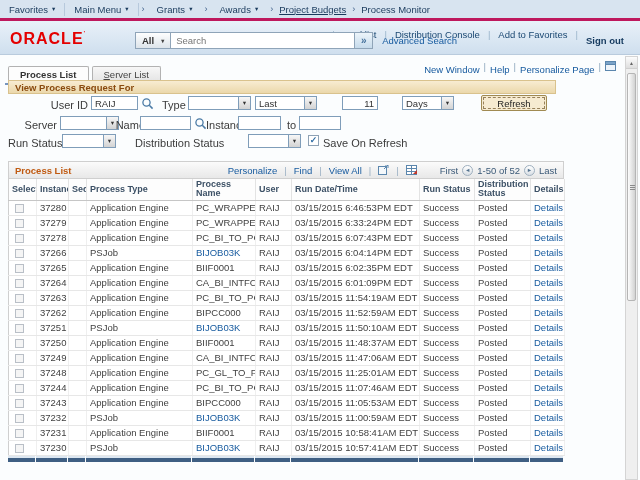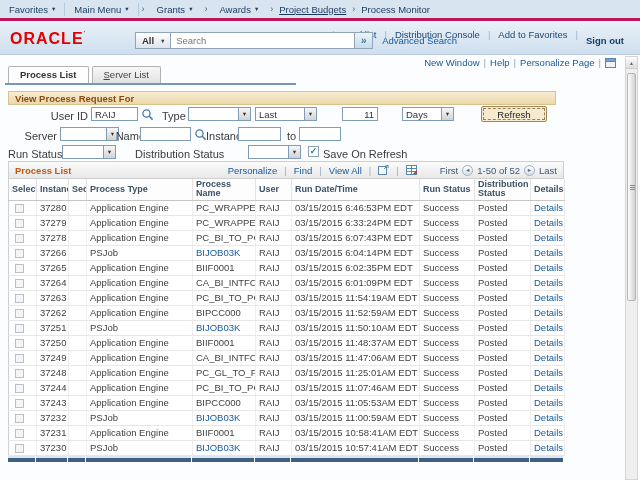--- a/index.html
+++ b/index.html
@@ -38,31 +38,31 @@
     font-size:9.5px; padding:5px 5px; color:#333; font-family:"Liberation Sans",sans-serif; }
   .search-input::placeholder{ color:#777; }
   .go-btn{ height:17px; width:18px; border:1px solid #8fa4b8; border-left:none;
     background:linear-gradient(#ecf4fa,#c7dbeb); color:#46729c; font-weight:bold;
     font-size:10px; display:flex; align-items:center; justify-content:center; cursor:pointer; }
   .advanced{ margin-left:9px; font-size:9.5px; color:#15599e; cursor:pointer; }
   
   .page-links{ position:absolute; top:57px; right:24px; display:flex; align-items:center;
     gap:4px; font-size:9.5px; color:#15599e; }
   .pl-pipe{ color:#8fa7bd; }
-  .pl-item{ cursor:pointer; white-space:nowrap; }
+  .pl-item{ cursor:pointer; white-space:nowrap;margin-top:7px; }
   
   .tabs{ position:absolute; top:66px; left:8px; display:flex; align-items:flex-end; height:17px; font-size:9.5px; }
   .tab{ padding:2px 11px 3px; border:1px solid #b2b2b2; border-bottom:none;
     border-radius:2px 2px 0 0; margin-right:3px; cursor:pointer; }
   .tab.active{ background:#fdfdfd; font-weight:bold; color:#333; }
   .tab.inactive{ background:linear-gradient(#f7f7f7,#e2e2e2); color:#444; }
   .ak{ text-decoration:underline; }
   .tab-underline{ position:absolute; top:83px; left:5px; width:291px; height:2px; background:#7695bd; }
   
-  .groupbox{ position:absolute; top:91px; left:8px; width:548px; }
+  .groupbox{ position:absolute; top:80px; left:8px; width:548px; }
   .group-header{ height:14px; display:flex; align-items:center; padding:0 6px;
     background:linear-gradient(#f8ecd2,#ebd8ab); border:1px solid #d9c28d;
     font-size:9.5px; font-weight:bold; color:#8a4b10; }
   .form-area{ position:relative; height:62px; }
   .flabel{ position:absolute; font-size:11px; font-weight:normal; color:#3b3b3b; white-space:nowrap; }
   .tinput{ position:absolute; height:14px; border:1px solid #7f9db9; background:#fff;
     font-size:9.5px; padding:0 3px; color:#333; font-family:"Liberation Sans",sans-serif; }
   .tinput.num{ text-align:right; }
   .dd{ position:absolute; height:14px; border:1px solid #7f9db9; background:#fff;
     display:flex; align-items:stretch; font-size:9.5px; color:#333; cursor:pointer; }

